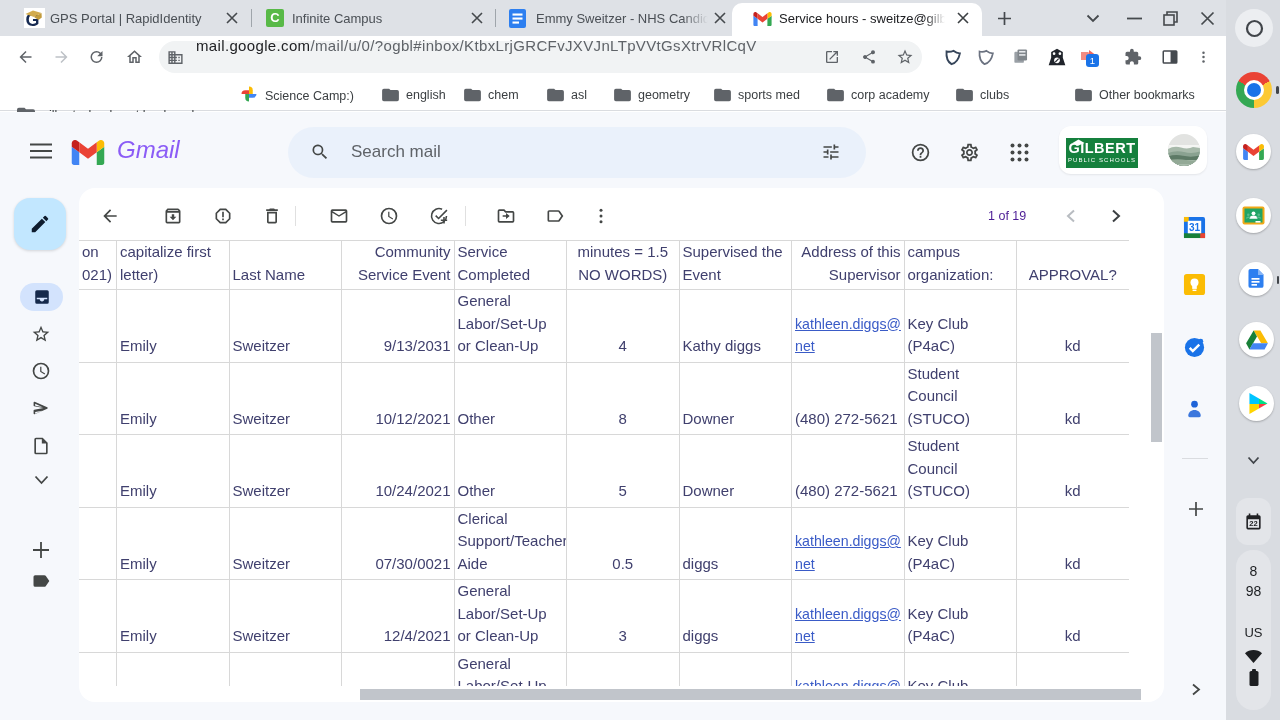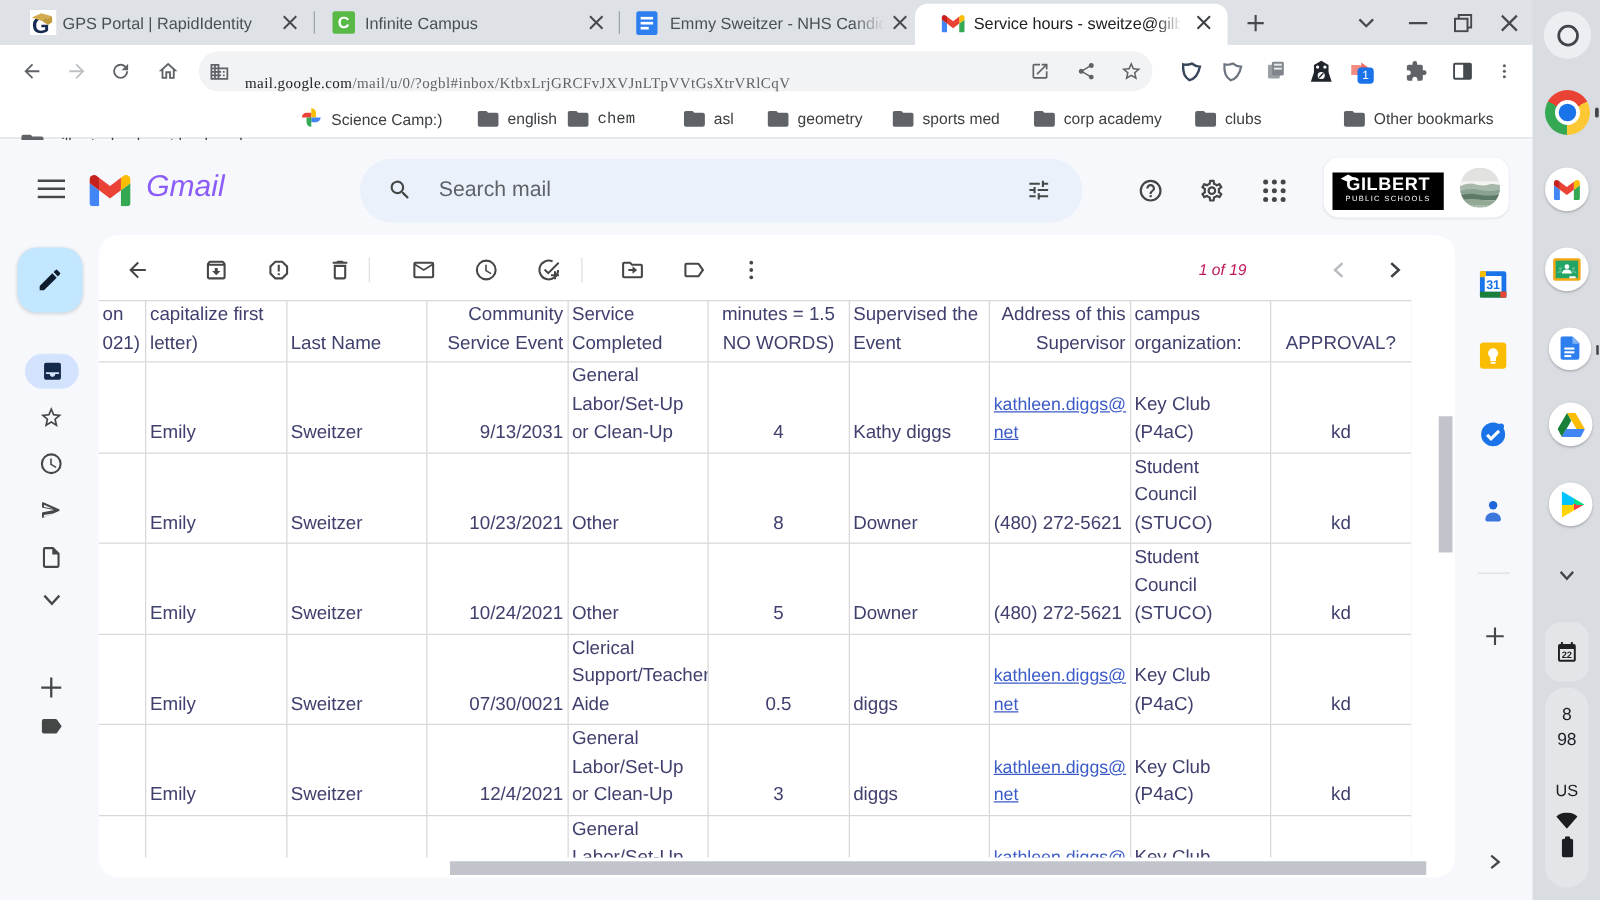--- a/index.html
+++ b/index.html
@@ -7,30 +7,30 @@
 body { font-family:"Liberation Sans",sans-serif; position:relative; background:#fff; }
 .abs { position:absolute; }
 
 #tabstrip { left:0; top:0; width:1228px; height:36px; background:#dee1e6; }
 .tabtitle { position:absolute; top:11px; font-size:13px; color:#4a4f55; white-space:nowrap; overflow:hidden; }
 .tabx { position:absolute; top:11px; width:14px; height:14px; color:#45494d; }
 .tabsep { position:absolute; top:9px; width:1px; height:18px; background:#9fa5ab; }
 #activetab { left:732px; top:3px; width:250px; height:33px; background:#fff; border-radius:10px 10px 0 0; }
 #toolbar { left:0; top:36px; width:1228px; height:42px; background:#fff; }
 #addrpill { left:159px; top:5px; width:763px; height:32px; border-radius:16px; background:#f1f3f4; }
-#urltxt { left:196px; top:23px; font-size:12px; letter-spacing:0.35px; color:#202124; white-space:nowrap;font-family:Liberation Serif, serif; }
+#urltxt { left:196px; top:1px; font-size:15px; letter-spacing:0.35px; color:#202124; white-space:nowrap; }
 #urltxt span { color:#5f6368; }
 #bookbar { left:0; top:78px; width:1228px; height:33px; background:#fff; border-bottom:1px solid #dadce0; }
 .bk { position:absolute; top:8px; height:17px; display:flex; align-items:center; font-size:12.5px; color:#3c4043; white-space:nowrap; }
 .bk svg { margin-right:7px; }
 
 #gmail { left:0; top:112px; width:1228px; height:608px; background:#f6f8fc; }
 #searchpill { left:288px; top:15px; width:578px; height:51px; border-radius:26px; background:#eaf1fb; }
 #gcard { left:1059px; top:14px; width:148px; height:48px; background:#fff; border-radius:12px; box-shadow:0 1px 2px rgba(0,0,0,.08); }
-#gilbox { position:absolute; left:7px; top:12px; width:89px; height:30px; background:#000000; color:#fff; text-align:center; }
+#gilbox { position:absolute; left:7px; top:12px; width:72px; height:30px; background:#15803d; color:#fff; text-align:center; }
 #compose { left:14px; top:86px; width:52px; height:52px; background:#c2e7ff; border-radius:16px; box-shadow:0 1px 3px rgba(0,0,0,.15); display:flex; align-items:center; justify-content:center; }
 #inboxpill { left:20px; top:171px; width:43px; height:28px; background:#d3e3fd; border-radius:14px; display:flex; align-items:center; justify-content:center; }
 .sideic { position:absolute; left:31px; width:20px; height:20px; }
 #card { left:79px; top:76px; width:1085px; height:514px; background:#fff; border-radius:16px; overflow:hidden; }
 .tbic { position:absolute; top:18px; width:20px; height:20px; }
 .tsep { position:absolute; top:18px; width:1px; height:20px; background:#e0e0e0; }
 
 #tablewrap { position:absolute; left:0; top:52px; width:1050px; height:446px; overflow:hidden; }
 table { border-collapse:collapse; table-layout:fixed; width:1050px; }
 td { border:1px solid #d8d8d8; vertical-align:bottom; padding:0 3px 4px 3px; font-size:15px; line-height:22.5px; color:#40406e; overflow:hidden; white-space:nowrap; }
@@ -197,21 +197,21 @@
       </svg>gilbertschools.net bookmarks</div>
   <div class="bk" style="left:240px;align-items:flex-end;"><svg width="18" height="18" viewBox="0 0 24 24">
         <path fill="#ea4335" d="M12 12H2a5 5 0 015-5h5v5z" transform="rotate(0 12 12)"></path>
         <path fill="#fbbc04" d="M12 12V2a5 5 0 015 5v5h-5z"></path>
         <path fill="#4285f4" d="M12 12h10a5 5 0 01-5 5h-5v-5z"></path>
         <path fill="#34a853" d="M12 12v10a5 5 0 01-5-5v-5h5z"></path>
       </svg>Science Camp:)</div>
   <div class="bk" style="left:382px;"><svg width="17" height="14" viewBox="0 0 24 20">
         <path fill="#5f6368" d="M10 1H2.5A2.5 2.5 0 000 3.5v13A2.5 2.5 0 002.5 19h19a2.5 2.5 0 002.5-2.5v-11A2.5 2.5 0 0021.5 3H12l-2-2z"></path>
       </svg>english</div>
-  <div class="bk" style="left:454px;font-family:Liberation Mono, monospace;"><svg width="17" height="14" viewBox="0 0 24 20">
+  <div class="bk" style="left:464px;"><svg width="17" height="14" viewBox="0 0 24 20">
         <path fill="#5f6368" d="M10 1H2.5A2.5 2.5 0 000 3.5v13A2.5 2.5 0 002.5 19h19a2.5 2.5 0 002.5-2.5v-11A2.5 2.5 0 0021.5 3H12l-2-2z"></path>
       </svg>chem</div>
   <div class="bk" style="left:547px;"><svg width="17" height="14" viewBox="0 0 24 20">
         <path fill="#5f6368" d="M10 1H2.5A2.5 2.5 0 000 3.5v13A2.5 2.5 0 002.5 19h19a2.5 2.5 0 002.5-2.5v-11A2.5 2.5 0 0021.5 3H12l-2-2z"></path>
       </svg>asl</div>
   <div class="bk" style="left:614px;"><svg width="17" height="14" viewBox="0 0 24 20">
         <path fill="#5f6368" d="M10 1H2.5A2.5 2.5 0 000 3.5v13A2.5 2.5 0 002.5 19h19a2.5 2.5 0 002.5-2.5v-11A2.5 2.5 0 0021.5 3H12l-2-2z"></path>
       </svg>geometry</div>
   <div class="bk" style="left:714px;"><svg width="17" height="14" viewBox="0 0 24 20">
         <path fill="#5f6368" d="M10 1H2.5A2.5 2.5 0 000 3.5v13A2.5 2.5 0 002.5 19h19a2.5 2.5 0 002.5-2.5v-11A2.5 2.5 0 0021.5 3H12l-2-2z"></path>
@@ -347,21 +347,21 @@
         <path fill="#444746" d="M20 6h-8l-2-2H4a2 2 0 00-2 2v12a2 2 0 002 2h16a2 2 0 002-2V8a2 2 0 00-2-2zm0 12H4V6h5.17l2 2H20v10zm-7.99-2.5l4.5-3.5-4.5-3.5v2.5H8v2h4.01v2.5z"></path>
       </svg>
     <svg class="tbic" style="left:466px;" viewBox="0 0 24 24">
         <path fill="#444746" d="M17.63 5.84A2 2 0 0016 5H5a2 2 0 00-2 2v10a2 2 0 002 2h11c.67 0 1.27-.33 1.63-.84L22 12l-4.37-6.16zM16 17H5V7h11l3.55 5L16 17z"></path>
       </svg>
     <svg class="tbic" style="left:511.5px;" viewBox="0 0 24 24">
         <circle cx="12" cy="5" r="1.8" fill="#444746"></circle>
         <circle cx="12" cy="12" r="1.8" fill="#444746"></circle>
         <circle cx="12" cy="19" r="1.8" fill="#444746"></circle>
       </svg>
-    <div class="abs" style="left:880px;top:21px;font-size:12.5px;color:#be185d;font-style:italic;">1 of 19</div>
+    <div class="abs" style="left:909px;top:21px;font-size:12.5px;color:#4c1d95;">1 of 19</div>
     <svg class="abs" style="left:986px;top:21px;" width="12" height="14" viewBox="0 0 12 14">
         <path d="M9 1.5L3 7l6 5.5" stroke="#b8bcc1" stroke-width="2" fill="none"></path>
       </svg>
     <svg class="abs" style="left:1031px;top:21px;" width="12" height="14" viewBox="0 0 12 14">
         <path d="M3 1.5L9 7l-6 5.5" stroke="#3c4043" stroke-width="2" fill="none"></path>
       </svg>
     <div id="tablewrap">
       <table>
         <colgroup>
             <col style="width:37.5px">
@@ -397,21 +397,21 @@
               <td class="c">4</td>
               <td>Kathy diggs</td>
               <td><a class="lk">kathleen.diggs@<br>net</a></td>
               <td>Key Club<br>(P4aC)</td>
               <td class="c">kd</td>
         </tr>
         <tr style="height:71.5px;">
           <td></td>
               <td>Emily</td>
               <td>Sweitzer</td>
-              <td class="r">10/23/2021</td>
+              <td class="r">10/12/2021</td>
               <td>Other</td>
               <td class="c">8</td>
               <td>Downer</td>
               <td>(480) 272-5621</td>
               <td>Student<br>Council<br>(STUCO)</td>
               <td class="c">kd</td>
         </tr>
         <tr style="height:71.5px;">
           <td></td>
               <td>Emily</td>

